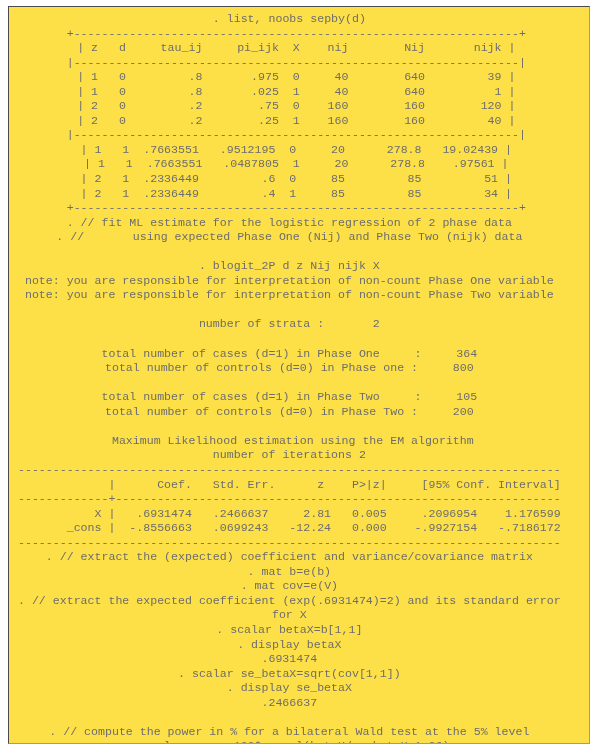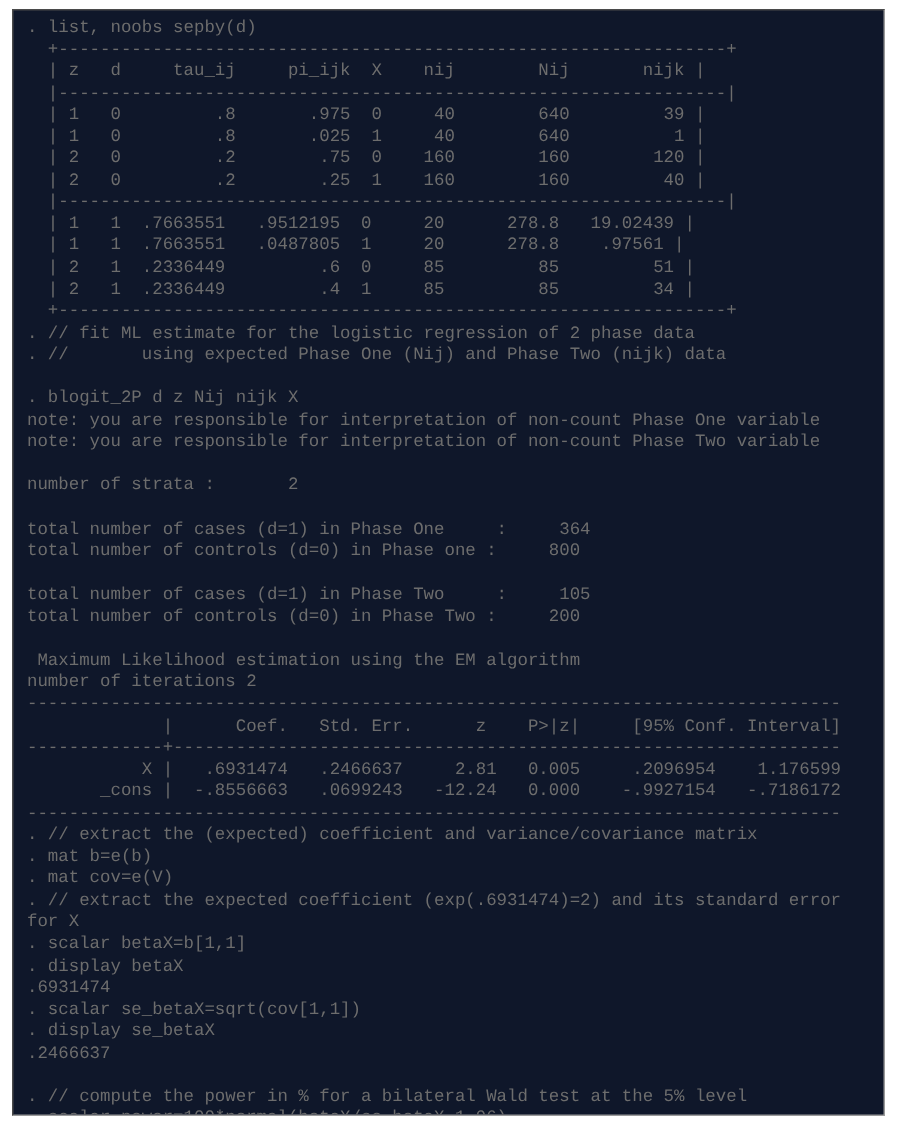--- a/index.html
+++ b/index.html
@@ -13,25 +13,26 @@
     height: 756px;
     font-family: "Liberation Mono", "DejaVu Sans Mono", monospace;
   }
   #console-window {
     position: absolute;
     left: 8px;
     top: 6px;
     width: 582px;
     height: 738px;
     box-sizing: border-box;
-    background: #0f172a;
+    background: #fde047;
     border: 1px solid #4a4a4a;
     border-right-color: #9a9a9a;
     border-bottom-color: #9a9a9a;
     overflow: hidden;
+    text-align: center;
   }
   #console-output {
     position: absolute;
     left: 9px;
     top: 5px;
     margin: 0;
     padding: 0;
     font-family: "Liberation Mono", "DejaVu Sans Mono", monospace;
     font-size: 11.6px;
     line-height: 14.55px;

